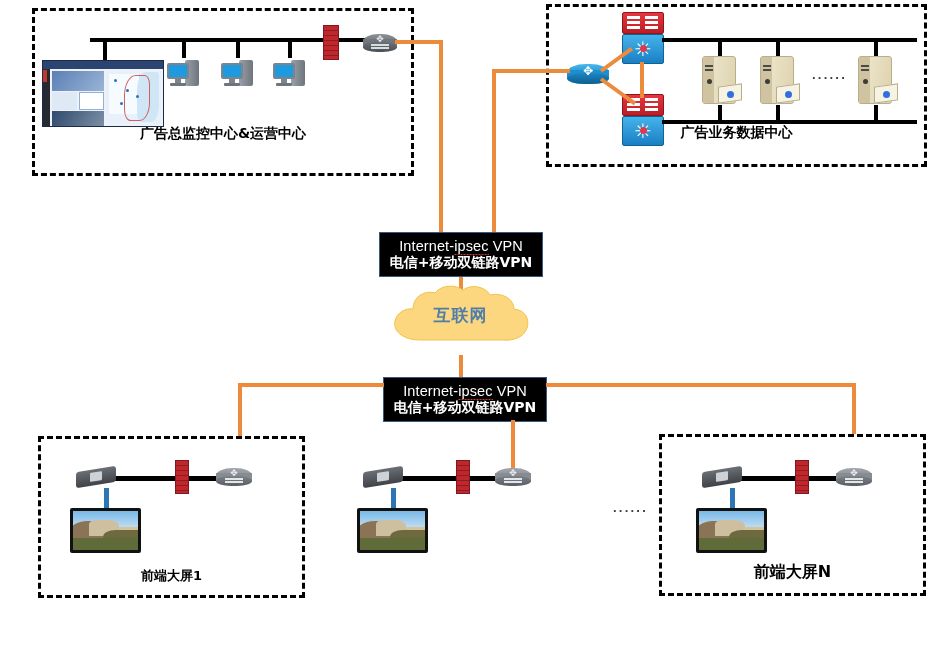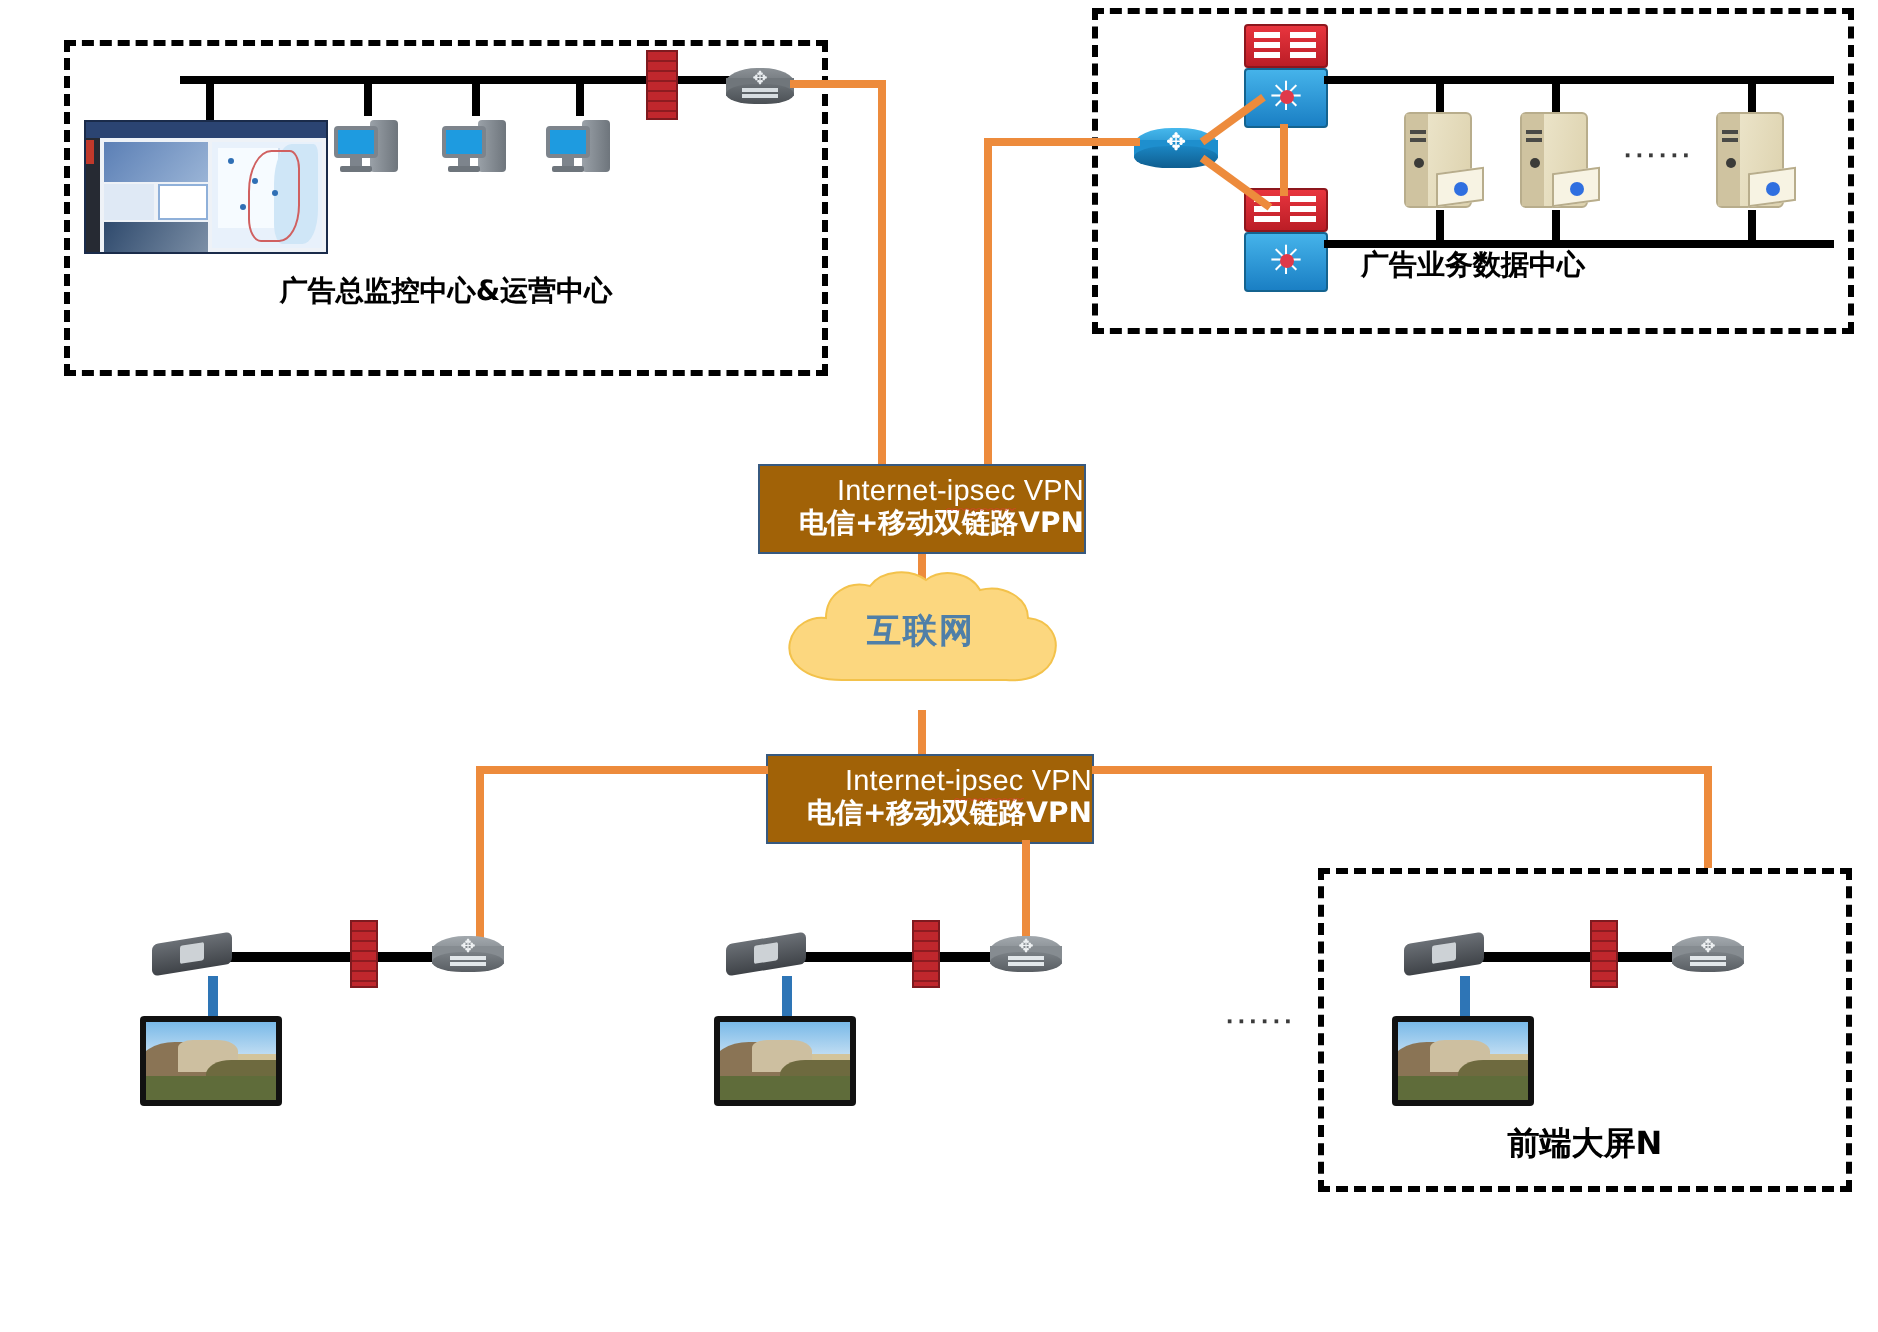--- a/index.html
+++ b/index.html
@@ -18,23 +18,23 @@
   }
 
   
   .blk{position:absolute;background:#000000;}        
   .org{position:absolute;background:#ED8B3C;}        
   .blu{position:absolute;background:#2E75B6;}        
   .diag{position:absolute;transform-origin:0 50%;}
 
   
   .vpnbox{
-    position:absolute;background:#a16207;border:1px solid #37597f;
+    position:absolute;background:#000000;border:1px solid #37597f;
     box-sizing:border-box;text-align:center;color:#ffffff;
-    display:flex;flex-direction:column;justify-content:center;align-items:flex-end;
+    display:flex;flex-direction:column;justify-content:center;align-items:center;
     line-height:1.08;
   }
   .vpn-l1{font-size:14.5px;letter-spacing:.1px;white-space:nowrap;}
   .vpn-l2{font-family:"DejaVu Sans","Liberation Sans",sans-serif;font-weight:bold;font-size:14px;white-space:nowrap;}
   .squig{
     display:inline-block;position:relative;
   }
   .squig::after{
     content:"";position:absolute;left:0;right:0;bottom:-1px;height:3px;
     background:
@@ -59,21 +59,21 @@
     position:absolute;left:0;right:0;text-align:center;
     font-family:"DejaVu Serif","Liberation Serif",serif;
     font-size:20px;color:#1a1a1a;letter-spacing:1px;
   }
 </style>
 </head>
 <body>
 
 <div class="stage">
 
-  <div class="zone" style="left:32px;top:20px;width:382px;height:168px;">
+  <div class="zone" style="left:32px;top:8px;width:382px;height:168px;">
     <div class="zone-label" style="bottom:30px;font-size:14px;">广告总监控中心&amp;运营中心</div>
   </div>
 
   <div class="blk" style="left:90px;top:38px;width:280px;height:4px;"></div>
 
   <div class="blk" style="left:103px;top:40px;width:4px;height:22px;"></div>
   <div class="blk" style="left:182px;top:40px;width:4px;height:18px;"></div>
   <div class="blk" style="left:236px;top:40px;width:4px;height:18px;"></div>
   <div class="blk" style="left:288px;top:40px;width:4px;height:18px;"></div>
 
@@ -244,20 +244,23 @@
   </div>
 
   <div class="org" style="left:238px;top:383px;width:146px;height:4px;"></div>
   <div class="org" style="left:238px;top:383px;width:4px;height:90px;"></div>
 
   <div class="org" style="left:511px;top:420px;width:4px;height:53px;"></div>
 
   <div class="org" style="left:546px;top:383px;width:310px;height:4px;"></div>
   <div class="org" style="left:852px;top:383px;width:4px;height:90px;"></div>
 
+  <div class="zone" style="left:38px;top:436px;width:267px;height:162px;">
+    <div class="zone-label" style="bottom:10px;font-size:13px;">前端大屏1</div>
+  </div>
   <div class="blk" style="left:106px;top:476px;width:116px;height:5px;"></div>
   <div class="ico" style="left:76px;top:464px;width:42px;height:27px;">
     <div style="position:absolute;left:0;top:5px;width:40px;height:16px;background:linear-gradient(#6b7076,#3f4348);transform:skewY(-9deg);border-radius:3px;"></div>
     <div style="position:absolute;left:14px;top:8px;width:12px;height:9px;background:#cdd2d6;transform:skewY(-9deg);border-radius:1px;"></div>
   </div>
   <div class="blu" style="left:104px;top:488px;width:5px;height:22px;"></div>
   <div class="ico" style="left:70px;top:508px;width:71px;height:45px;">
     <div style="position:absolute;inset:0;background:#111;border-radius:2px;"></div>
     <div style="position:absolute;left:3px;top:3px;right:3px;bottom:3px;overflow:hidden;background:linear-gradient(#8fc6ea 0 40%,#d3c49a 40% 100%);">
       <div style="position:absolute;left:0;top:0;width:100%;height:42%;background:linear-gradient(#79b9e8,#bedcf2);"></div>

